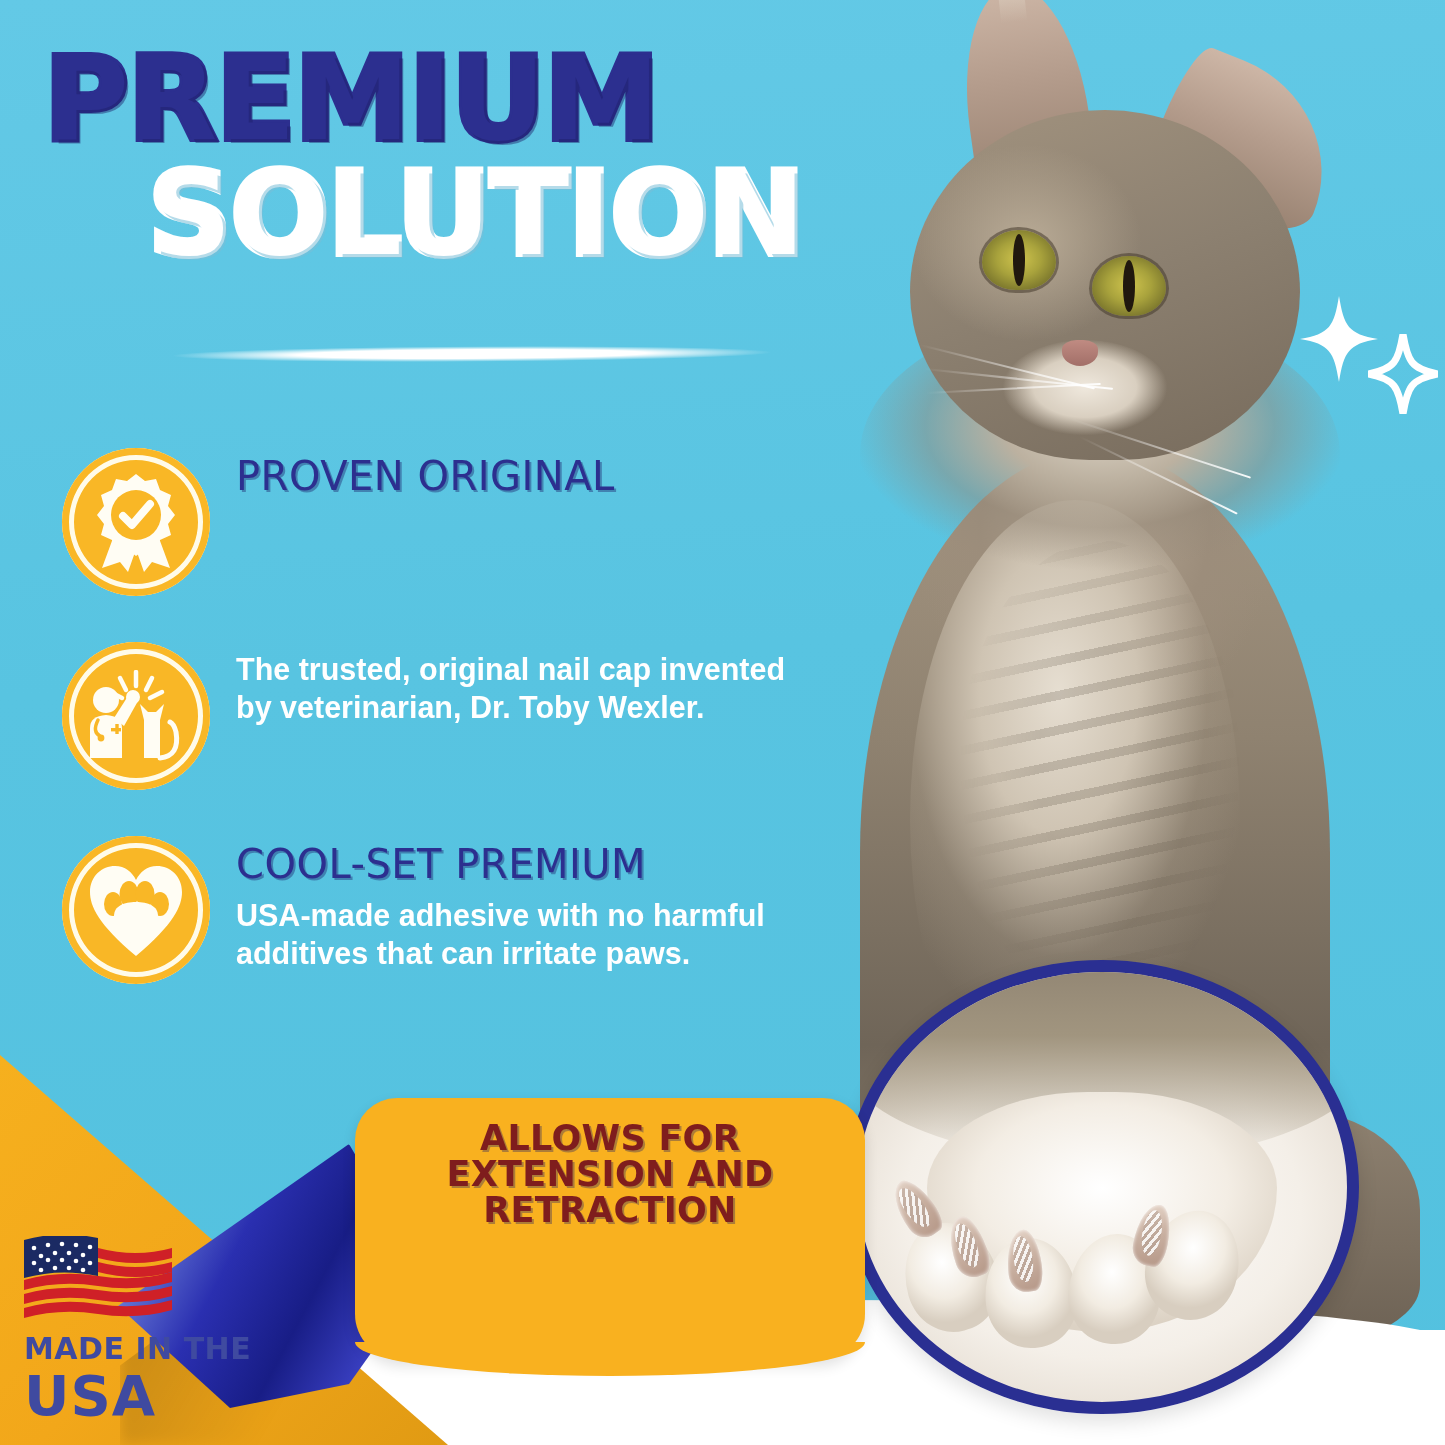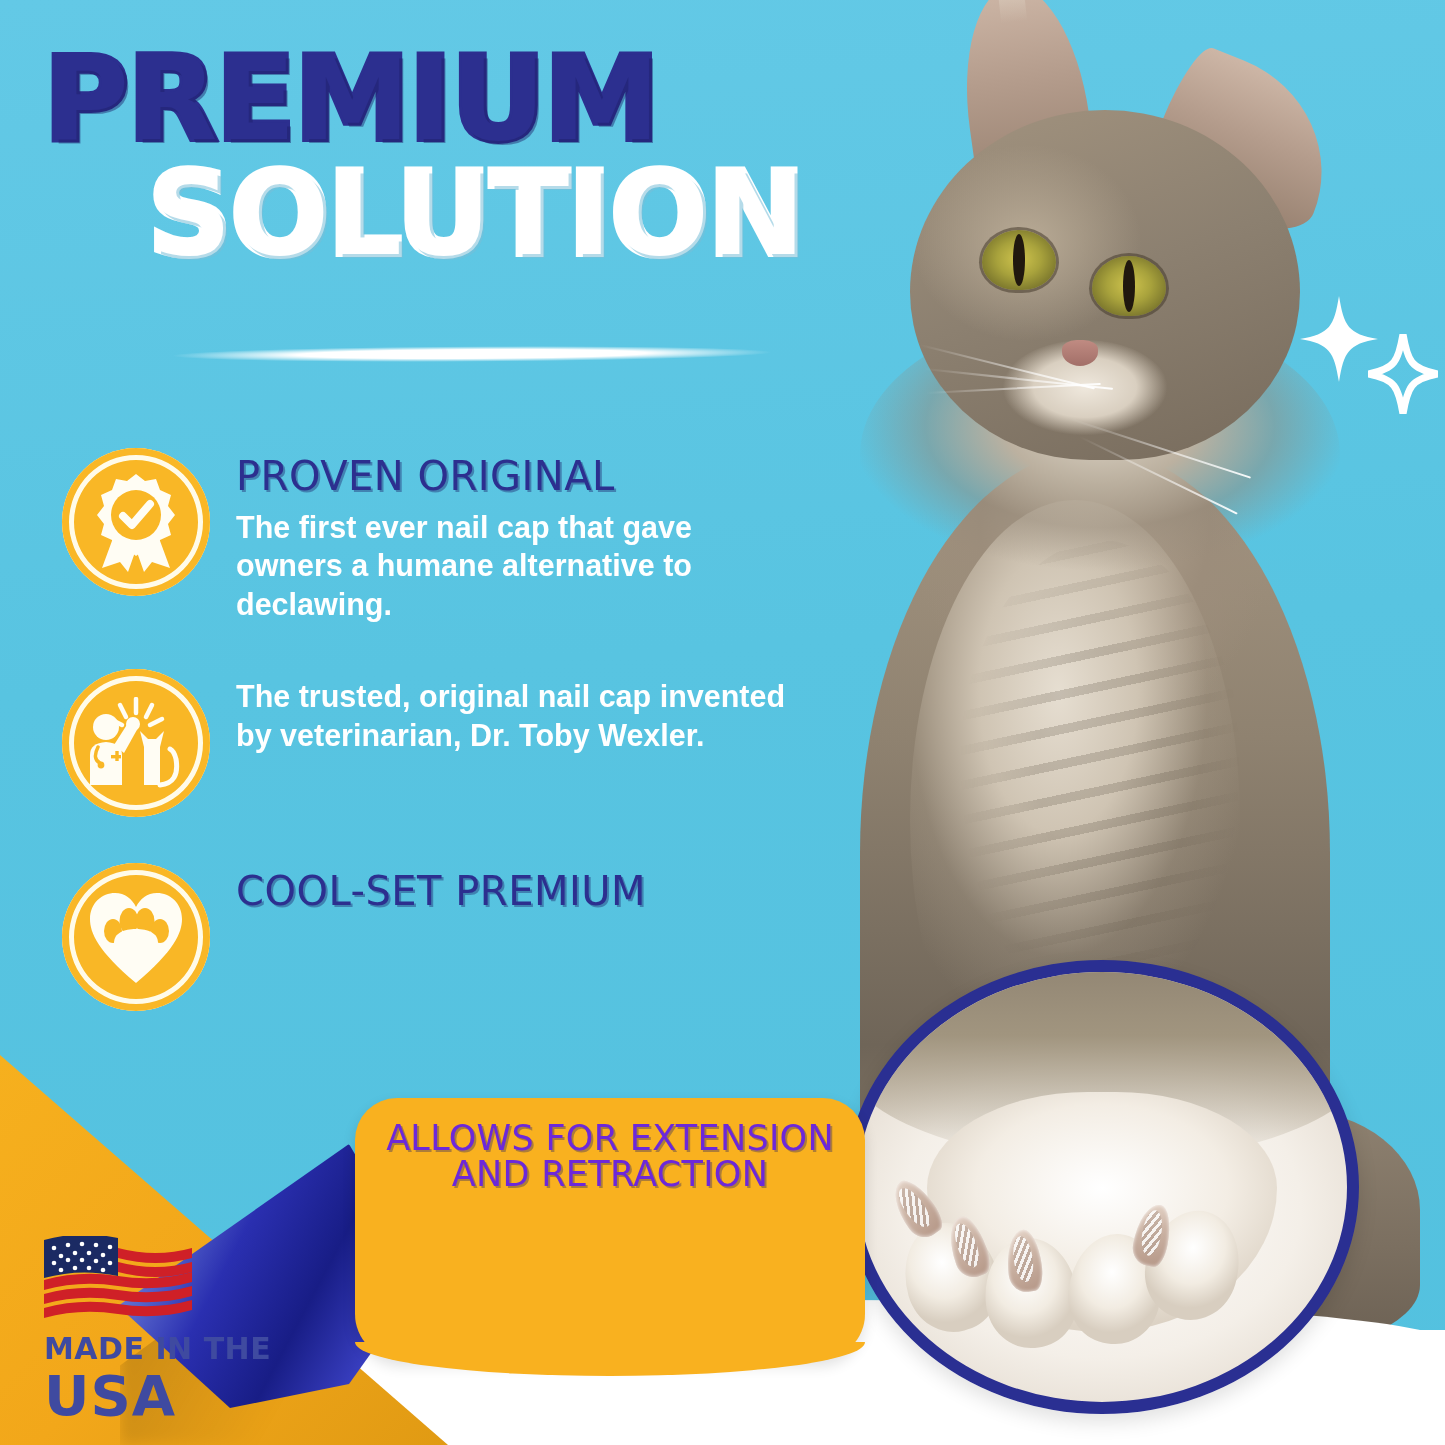--- a/index.html
+++ b/index.html
@@ -167,21 +167,21 @@
 
   #bottom-white{
     position:absolute;left:0;top:1300px;width:1445px;height:145px;
     background:#ffffff;
     border-radius:58% 42% 0 0/58px 42px 0 0;
   }
   #bottom-white-2{
     position:absolute;left:330px;top:1330px;width:1115px;height:115px;background:#fff;
   }
 
-  #usa-badge{position:absolute;left:44px;top:1236px;width:240px;}
+  #usa-badge{position:absolute;left:24px;top:1236px;width:240px;}
   #flag{width:148px;height:86px;display:block;}
   .usa-l1{
     font-family:"DejaVu Sans",sans-serif;font-weight:bold;font-size:30px;
     letter-spacing:.5px;color:#3f4aa0;margin-top:12px;line-height:1;
   }
   .usa-l2{
     font-family:"DejaVu Sans",sans-serif;font-weight:bold;font-size:56px;
     letter-spacing:1px;color:#3f4aa0;line-height:1;margin-top:4px;
   }
 
@@ -192,22 +192,22 @@
     border-radius:42px 42px 46px 46px;
     padding:22px 26px 20px;box-sizing:border-box;text-align:center;
     box-shadow:0 6px 14px rgba(0,0,0,.12);
   }
   #callout::after{
     content:"";position:absolute;left:0;right:0;bottom:-16px;height:34px;
     background:#f9b11f;border-radius:0 0 50% 50%/0 0 100% 100%;
   }
   .co-title{
     position:relative;z-index:2;
-    font-family:"DejaVu Sans",sans-serif;font-weight:normal;
-    font-size:35px;line-height:1.03;color:#6d28d9;letter-spacing:.3px;
+    font-family:"DejaVu Sans",sans-serif;font-weight:bold;
+    font-size:35px;line-height:1.03;color:#7f1d1d;letter-spacing:.3px;
     text-shadow:2px 2px 0 rgba(28,30,104,.35);
   }
   .co-desc{
     position:relative;z-index:2;
     font-family:"Liberation Sans",sans-serif;font-weight:bold;
     font-size:27.5px;line-height:1.22;color:#fdf6e0;margin-top:10px;
   }
 
   
   #paw-inset{
@@ -305,21 +305,20 @@
           <path d="M26 58 L12 96 L30 90 L38 100 L50 66 Z" fill="#fffdf4"></path>
           <path d="M66 58 L80 96 L62 90 L54 100 L42 66 Z" fill="#fffdf4"></path>
           <path d="M46 2 L55 9 L66 7 L70 18 L81 23 L78 34 L85 43 L78 52 L81 63 L70 68 L66 79 L55 77 L46 84
                    L37 77 L26 79 L22 68 L11 63 L14 52 L7 43 L14 34 L11 23 L22 18 L26 7 L37 9 Z" fill="#fffdf4"></path>
           <circle cx="46" cy="43" r="25" fill="#f9b726"></circle>
           <path d="M33 44 L42 53 L60 32" fill="none" stroke="#fffdf4" stroke-width="8" stroke-linecap="round" stroke-linejoin="round"></path>
         </svg>
       </div>
       <div class="f-text">
         <div class="f-title">PROVEN ORIGINAL</div>
-        <div class="f-desc">The first ever nail cap that gave owners a humane alternative to declawing.</div>
       </div>
     </div>
 
     <div class="feature">
       <div class="f-icon">
         <svg width="104" height="92" viewBox="0 0 104 92">
 
           <g stroke="#fffdf4" stroke-width="4.5" stroke-linecap="round">
             <line x1="52" y1="2" x2="52" y2="16"></line>
             <line x1="36" y1="8" x2="42" y2="20"></line>
@@ -356,20 +355,21 @@
           <path d="M48 94 C10 62 2 44 2 30 C2 14 14 4 27 4 C37 4 44 10 48 18 C52 10 59 4 69 4 C82 4 94 14 94 30 C94 44 86 62 48 94 Z" fill="#fffdf4"></path>
           <ellipse cx="25" cy="42" rx="9" ry="12" fill="#f9b726"></ellipse>
           <ellipse cx="41" cy="32" rx="9.5" ry="13" fill="#f9b726"></ellipse>
           <ellipse cx="57" cy="32" rx="9.5" ry="13" fill="#f9b726"></ellipse>
           <ellipse cx="72" cy="42" rx="9" ry="12" fill="#f9b726"></ellipse>
           <path d="M48 86 C32 70 26 62 26 54 C26 44 36 40 48 40 C60 40 70 44 70 54 C70 62 64 70 48 86 Z" fill="#fffdf4"></path>
         </svg>
       </div>
       <div class="f-text">
         <div class="f-title">COOL-SET PREMIUM</div>
+        <div class="f-desc">USA-made adhesive with no harmful additives that can irritate paws.</div>
       </div>
     </div>
   </div>
 
   <div id="bottom-white"></div>
   <div id="bottom-white-2"></div>
 
   <div id="peel-yellow-main"></div>
   <div id="peel-shadow"></div>
   <div id="peel-curl"></div>

